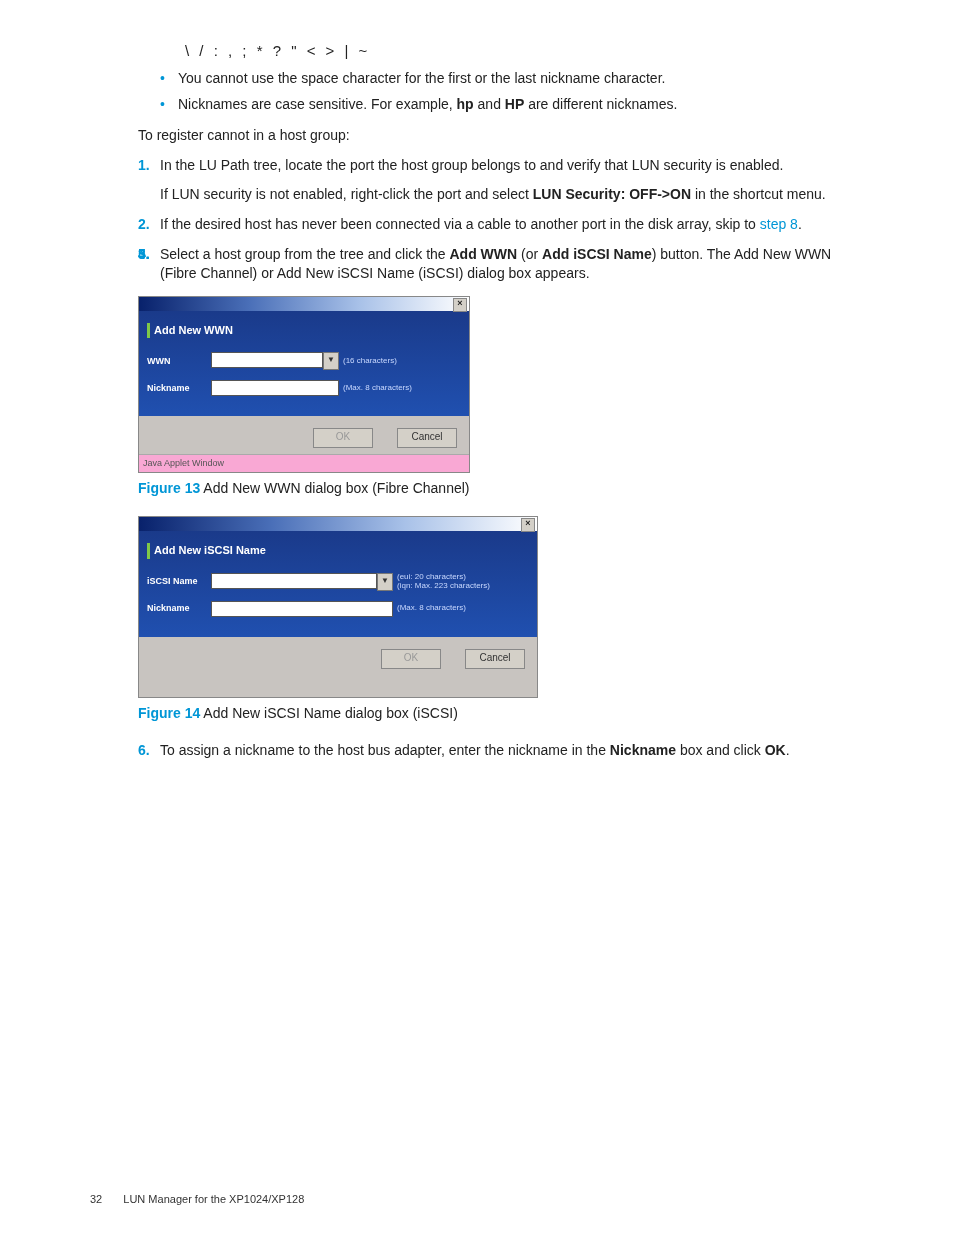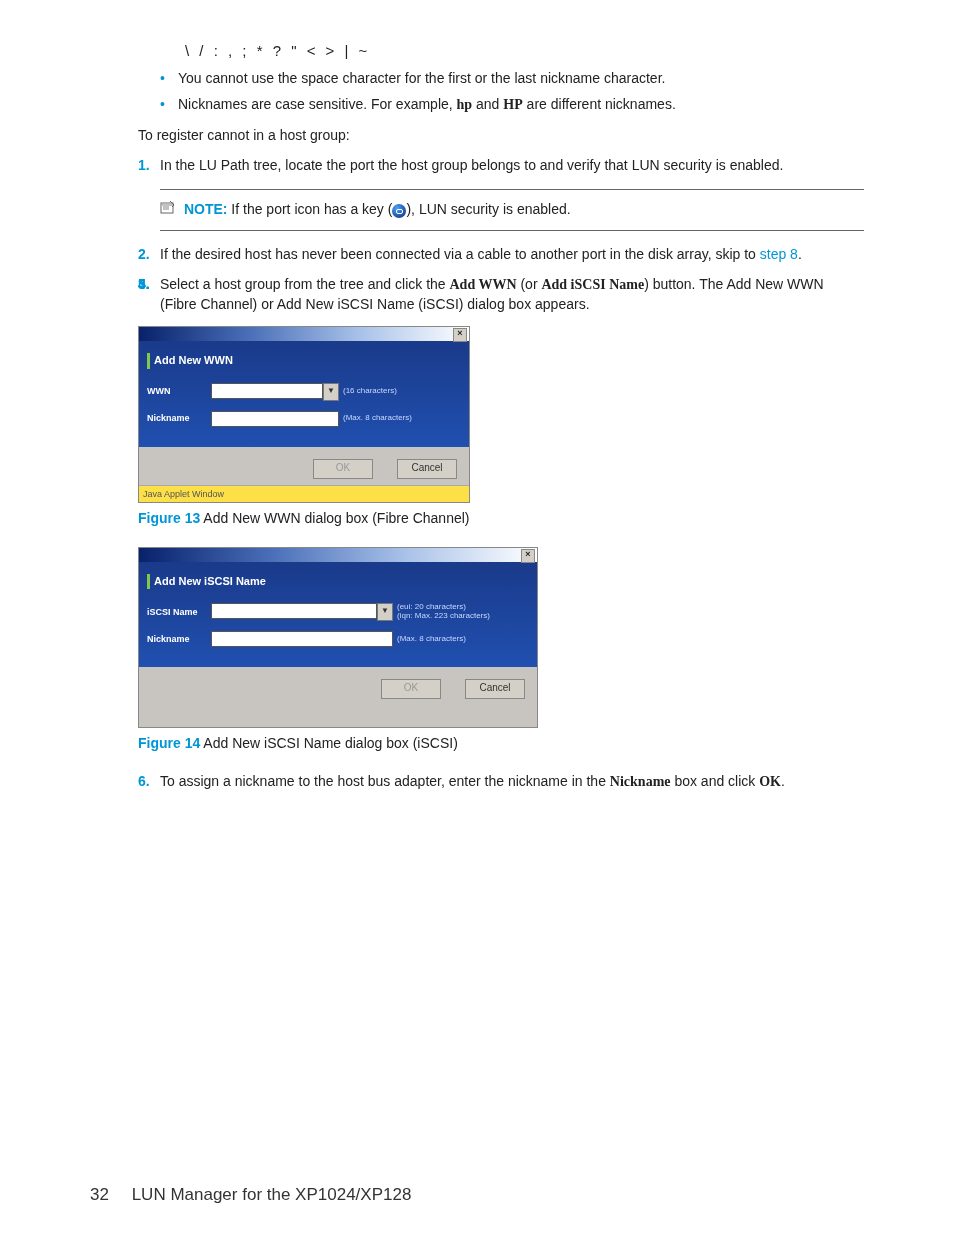--- a/index.html
+++ b/index.html
@@ -70,21 +70,21 @@
     vertical-align: middle;
     margin-right: 4px;
   }
   .note-label {
     color: #0096d6;
     font-weight: bold;
   }
   .link {
     color: #0096d6;
   }
-  .bold { font-weight: bold; font-family: Liberation Serif, serif; }
+  .bold { font-weight: bold; }
   .step-sub {
     margin-top: 10px;
   }
   .figure-caption {
     margin: 6px 0 18px 48px;
     font-size: 14px;
   }
   .figure-caption .fig-label {
     color: #0096d6;
     font-weight: bold;
@@ -185,21 +185,21 @@
     color: #333;
     line-height: 16px;
     text-align: center;
     cursor: pointer;
   }
   .dialog .btn.disabled { color: #999; }
   .dialog .statusbar {
     font-size: 9px;
     color: #555;
     padding: 2px 4px;
-    background: #fde047;
+    background: #f9a8d4;
     border-top: 1px solid #aaa;
   }
   .key-ball {
     display:inline-block;
     width:14px;height:14px;
     border-radius:50%;
     background: radial-gradient(circle at 35% 30%, #4aa0ff, #0a2a6a);
     vertical-align:middle;
     position:relative;
   }
@@ -208,21 +208,21 @@
     position:absolute;
     left:4px;top:5px;
     width:5px;height:3px;
     border:1px solid #fff;
     border-radius:2px;
   }
   .footer {
     position: fixed;
     bottom: 28px;
     left: 90px;
-    font-size: 17px;
+    font-size: 11px;
     color: #333;
   }
   .footer .pagenum { margin-right: 18px; }
 </style>
 </head>
 <body>
 
 <div class="symbol-line">\ / : , ; * ? " &lt; &gt; | ~</div>
 
 <ul class="bullets">
@@ -232,32 +232,24 @@
   </li>
 </ul>
 
 <p class="para">To register cannot in a host group:</p>
 
 <ol class="steps">
   <li>
     <span class="num">1.</span>
     <span>In the LU Path tree, locate the port the host group belongs to and verify that LUN security is enabled.</span>
 
-    <div class="note-block">
-      <span class="note-icon">
-        <svg width="16" height="14" viewBox="0 0 16 14">
-            <rect x="1" y="2" width="12" height="10" fill="none" stroke="#666" stroke-width="1"></rect>
-            <path d="M2 4 L12 4 M3 6 L9 6 M3 8 L9 8" stroke="#666" stroke-width="0.8"></path>
-            <path d="M10 0 L14 4 L12 6" fill="none" stroke="#666" stroke-width="1"></path>
-          </svg>
-      </span>
-      <span class="note-label">NOTE:</span>
-      <span>If the port icon has a key (</span><span class="key-ball"></span><span>), LUN security is enabled.</span>
-    </div>
-
+
+    <div class="step-sub">
+      <span>If LUN security is not enabled, right-click the port and select </span><span class="bold">LUN Security: OFF-&gt;ON</span><span> in the shortcut menu.</span>
+    </div>
   </li>
 
   <li>
     <span class="num">2.</span>
     <span>If the desired host has never been connected via a cable to another port in the disk array, skip to </span><span class="link">step 8</span><span>.</span>
   </li>
 
   <li>
     <span class="num">3.</span>
   </li>

